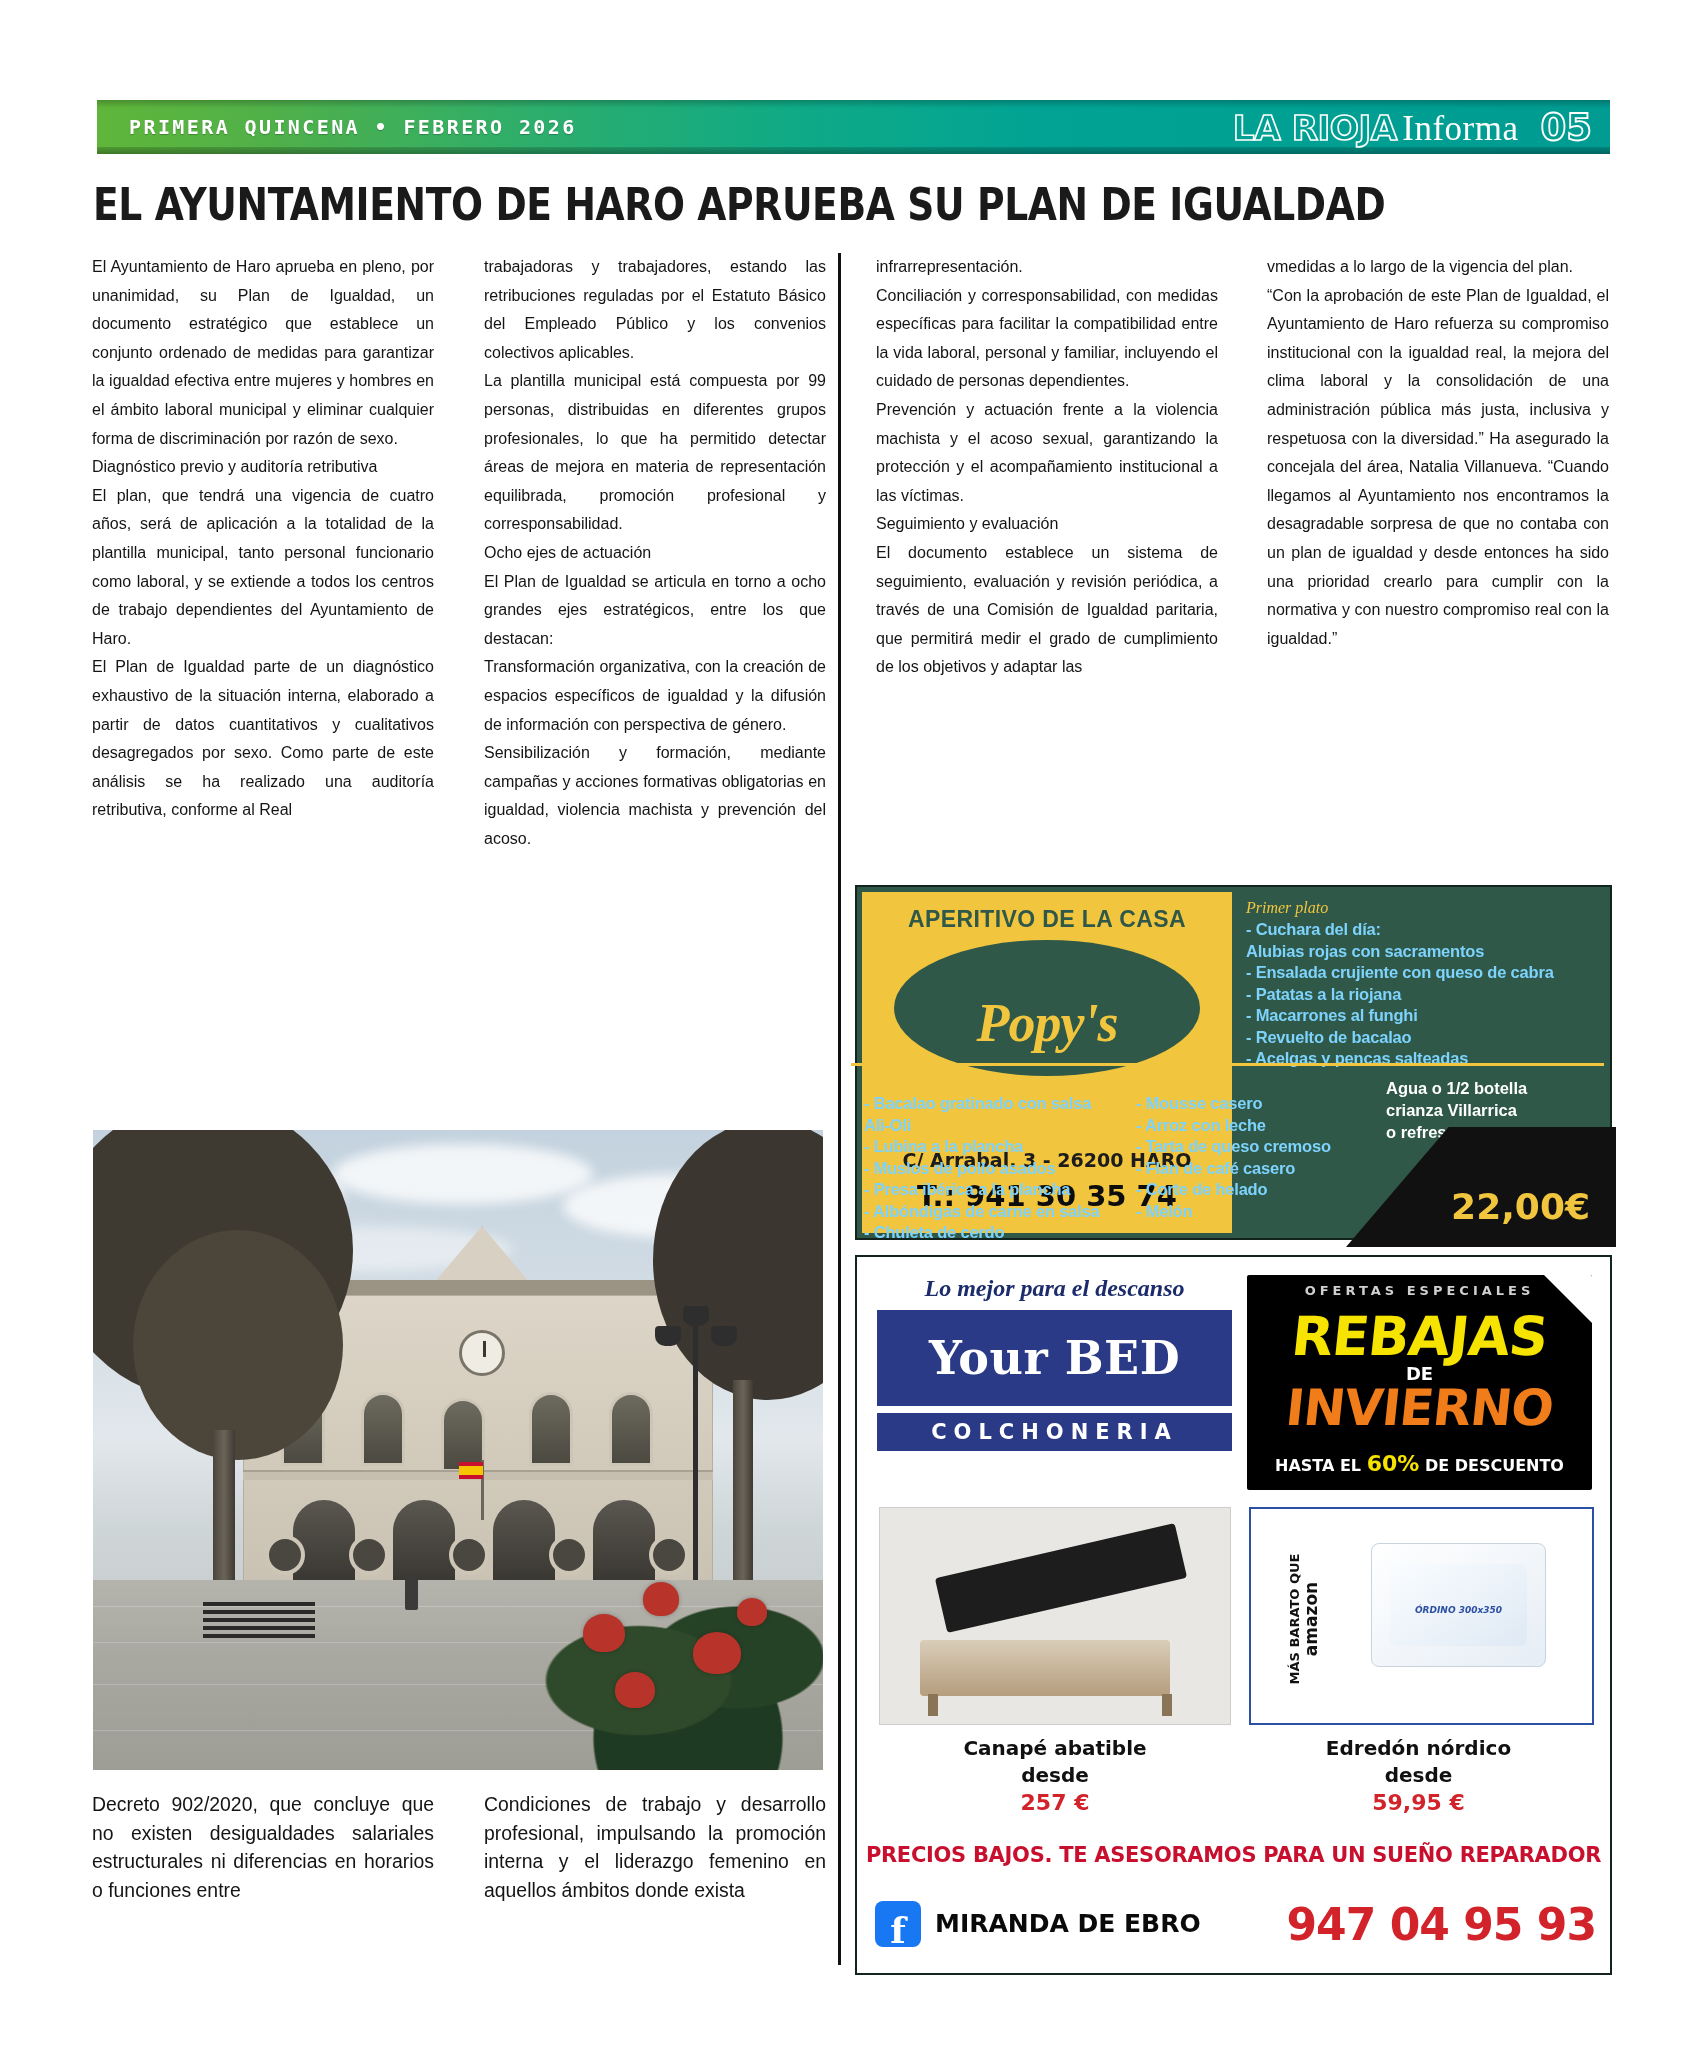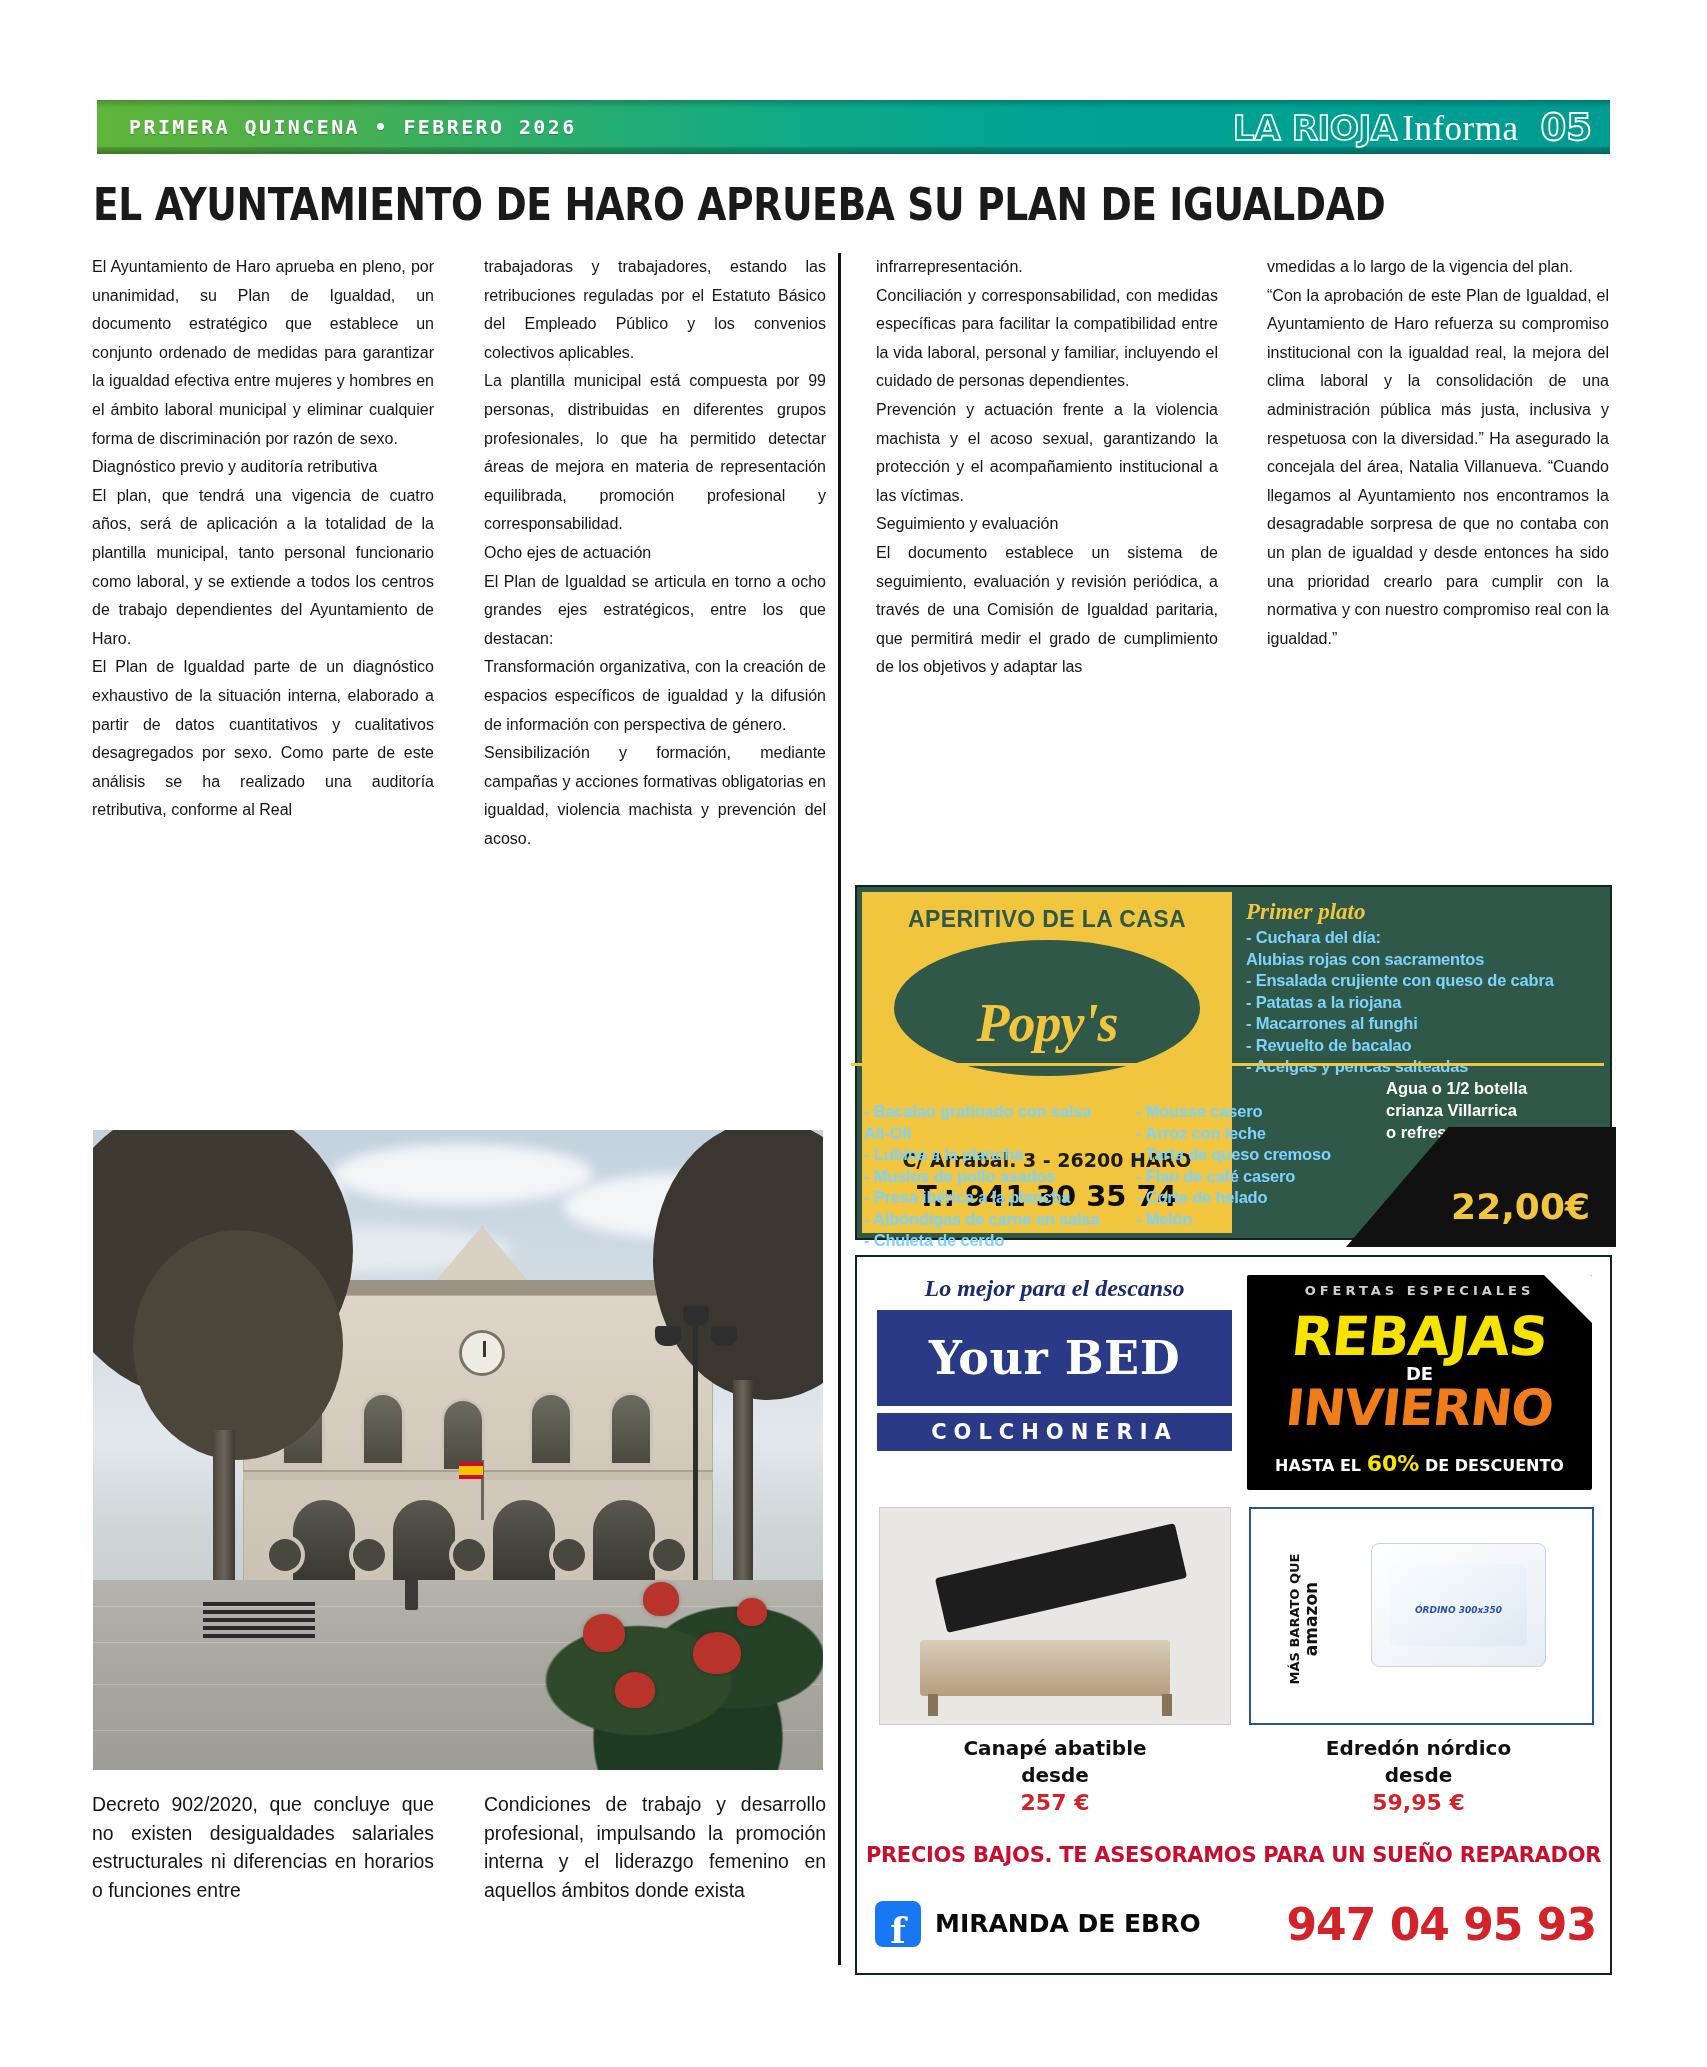--- a/index.html
+++ b/index.html
@@ -200,22 +200,22 @@
   .popy-addr {
     position:absolute; left:0; right:0; bottom:62px; text-align:center;
     font-family:"DejaVu Sans", sans-serif; font-weight:700; font-size:19px; color:#1c1c1c;
   }
   .popy-phone {
     position:absolute; left:0; right:0; bottom:20px; text-align:center;
     font-family:"DejaVu Sans", sans-serif; font-weight:700; font-size:29px; color:#0d0d0d;
   }
   .menu-right { flex:1; position:relative; padding:12px 10px 8px 14px; color:#ffffff; }
   .menu-h {
-    font-family:"Liberation Serif", serif; font-style:italic; font-weight:700;
-    font-size:23px; color:#f2c53e; margin-bottom:2px;
+    font-family:"Liberation Serif", serif; font-style:italic; font-weight:400;
+    font-size:16px; color:#f2c53e; margin-bottom:2px;
   }
   .menu-li {
     font-family:"Liberation Sans", sans-serif; font-weight:700;
     font-size:16.5px; line-height:21.5px; color:#7dd3fc;
     white-space:nowrap; letter-spacing:-0.2px;
   }
   .menu-divider {
     position:absolute; left:-381px; top:176px; width:753px; height:3px; background:#f2c53e;
   }
   .menu-bottom {

